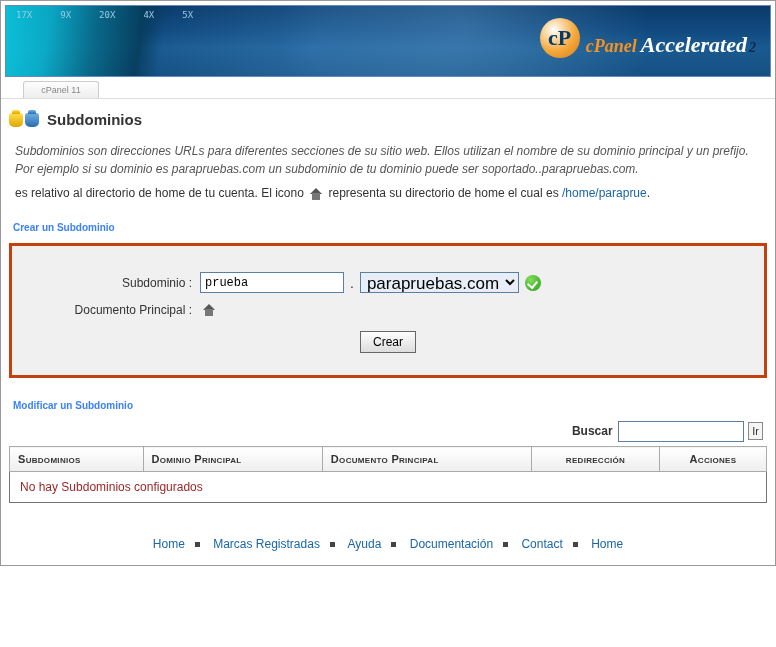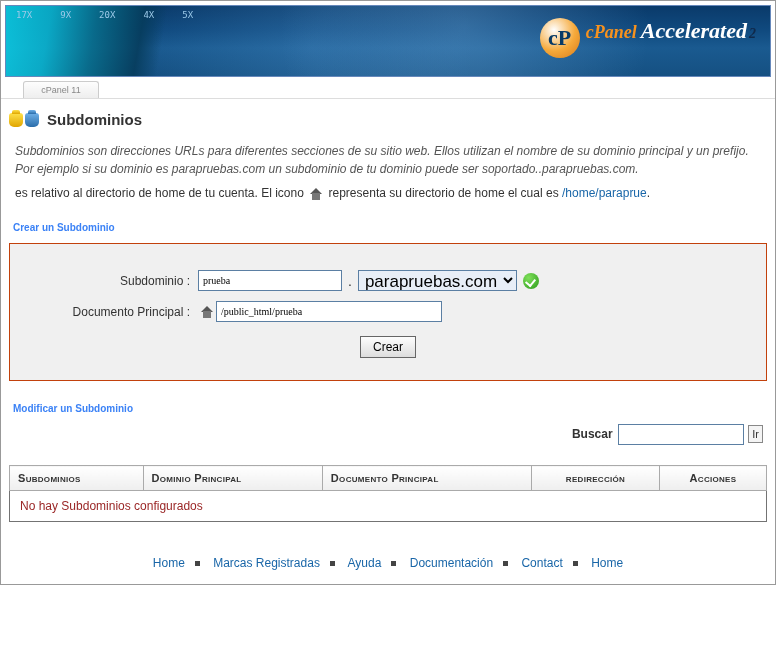--- a/index.html
+++ b/index.html
@@ -2,21 +2,21 @@
 <html><head>
 <meta charset="utf-8">
 <style>
 *{box-sizing:border-box;margin:0;padding:0}
 body{font-family:Verdana,Arial,sans-serif;font-size:12px;background:#fff;color:#333}
 .wrap{width:776px;margin:0 auto;border:1px solid #999;padding-bottom:8px}
 .banner{position:relative;height:72px;margin:4px;border:1px solid #68b;background:linear-gradient(180deg,#0a3a6a 0,#104a7f 35%,#1a5a90 60%,#155082 100%);overflow:hidden}
 .banner::before{content:"";position:absolute;left:0;top:0;width:220px;height:100%;background:linear-gradient(100deg,#0bd4e8 0,#09b8d1 20%,#076f8c 40%,#053b5a 60%,transparent 70%);opacity:.85}
 .banner::after{content:"";position:absolute;inset:0;background:radial-gradient(circle at 60% 30%,rgba(120,180,230,.35) 0,transparent 40%),radial-gradient(circle at 40% 60%,rgba(90,160,220,.25) 0,transparent 35%)}
 .b-ticks{position:absolute;top:4px;left:10px;right:10px;display:flex;gap:28px;color:#9cc9e8;font-size:9px;font-family:monospace}
-.logo{position:absolute;right:14px;top:12px;display:flex;align-items:flex-start;gap:6px;z-index:2}
+.logo{position:absolute;right:14px;top:12px;display:flex;align-items:flex-end;gap:6px;z-index:2}
 .logo-cp{width:40px;height:40px;background:radial-gradient(circle at 35% 30%,#fff,#f5a93a 55%,#d6791a);border-radius:50%;display:flex;align-items:center;justify-content:center;font:700 22px Georgia,serif;color:#083a66}
 .logo-text{display:flex;align-items:baseline}
 .l-cpanel{font:italic 700 18px Verdana;color:#f7921e}
 .l-accel{font:italic 700 22px Georgia,serif;color:#fff;margin-left:4px}
 .l-sub{font:italic 700 14px Georgia;color:#10294a;margin-left:2px}
 .tab{margin:2px 0 0 22px;width:76px;border:1px solid #ccc;border-bottom:none;background:linear-gradient(#fdfdfd,#eee);font-size:9px;color:#888;text-align:center;padding:3px 6px;border-radius:3px 3px 0 0}
 .content{padding:12px 8px 6px;border-top:1px solid #ddd}
 .h1-row{display:flex;align-items:center;gap:8px;margin-bottom:14px}
 .h1-ico{display:flex;gap:2px}
 .mini{width:14px;height:14px;border-radius:3px 3px 5px 5px;position:relative}
@@ -24,33 +24,33 @@
 .mini.b{background:linear-gradient(#6fb0e8,#2a6daa)}
 .mini::after{content:"";position:absolute;top:-3px;left:3px;width:8px;height:4px;background:inherit;border-radius:2px 2px 0 0}
 h1{font-size:15px;font-weight:700;color:#333}
 .intro{font-style:italic;color:#555;margin:0 6px 6px;line-height:1.5}
 .rel{margin:0 6px 20px;color:#333;line-height:1.5}
 .rel a{color:#1966a8;text-decoration:none}
 .home-icon{display:inline-block;width:14px;height:12px;position:relative;vertical-align:middle;margin:0 2px}
 .home-icon::before{content:"";position:absolute;top:0;left:1px;border-left:6px solid transparent;border-right:6px solid transparent;border-bottom:6px solid #555}
 .home-icon::after{content:"";position:absolute;top:5px;left:3px;width:8px;height:7px;background:#777}
 h2.sec{font-size:10px;font-weight:700;color:#3b82f6;margin:8px 4px 10px}
-.panel{border:1px solid #c2410c;background:#f0f0f0;padding:26px 18px 22px;margin-bottom:22px}
+.panel{border:3px solid #c2410c;background:#f0f0f0;padding:26px 18px 22px;margin-bottom:22px}
 .form-row{display:flex;align-items:center;margin-bottom:10px}
 .form-row .lbl{width:170px;text-align:right;padding-right:8px;color:#333}
-.txt{border:1px solid #5b7fa3;padding:2px 4px;font-size:10px;font-family:Liberation Serif, serif;height:21px}
+.txt{border:1px solid #5b7fa3;padding:2px 4px;font-size:12px;font-family:Liberation Mono, monospace;height:21px}
 .txt.sm{width:144px}
 .txt.lg{width:226px}
 .dot{margin:0 6px;font-size:14px}
 select{border:1px solid #5b7fa3;height:21px;font-size:17px;background:#e8eef7;padding:0 2px}
 .check{width:16px;height:16px;border-radius:50%;background:radial-gradient(circle at 35% 30%,#7fe05a,#2b9a1a);margin-left:6px;position:relative}
 .check::after{content:"";position:absolute;left:4px;top:4px;width:5px;height:7px;border-right:2px solid #fff;border-bottom:2px solid #fff;transform:rotate(40deg)}
 .center{text-align:center;margin-top:14px}
 button{border:1px solid #666;background:linear-gradient(#fdfdfd,#ddd);padding:3px 12px;font-size:12px;cursor:pointer}
-.search-row{text-align:right;margin:8px 4px 20px}
+.search-row{text-align:right;margin:8px 4px 4px}
 .search-row b{font-weight:700;margin-right:2px}
 .search-row .txt{width:126px}
 .search-row .go{border:1px solid #888;padding:2px 3px;font-size:11px;background:#f4f4f4;margin-left:1px;cursor:pointer}
 table{width:100%;border-collapse:collapse;border:1px solid #aaa;margin-top:2px}
 th{background:linear-gradient(#fff,#eee);border:1px solid #aaa;padding:6px 8px;font-size:11px;text-align:left;font-variant:small-caps;font-weight:700;letter-spacing:.3px}
 th.c{text-align:center}
 td.empty{padding:8px 10px;color:#9a2626;font-size:12px;border:1px solid #737373}
 .footer{text-align:center;margin-top:28px;padding-top:6px;font-size:12px}
 .footer a{color:#1966a8;text-decoration:none}
 .footer .sep{display:inline-block;width:5px;height:5px;background:#444;margin:0 10px;vertical-align:middle}
@@ -105,21 +105,20 @@
     <input class="txt sm" value="prueba" style="">
     <span class="dot">.</span>
     <select>
      <option>parapruebas.com</option>
     </select>
     <span class="check"></span>
    </div>
    <div class="form-row">
     <div class="lbl">Documento Principal :</div>
     <span class="home-icon"></span>
-    <input class="txt lg" value="/public_html/prueba" style="">
    </div>
    <div class="center">
     <button>Crear</button>
    </div>
   </div>
 
   <h2 class="sec">Modificar un Subdominio</h2>
 
   <div class="search-row">
    <b>Buscar</b>

